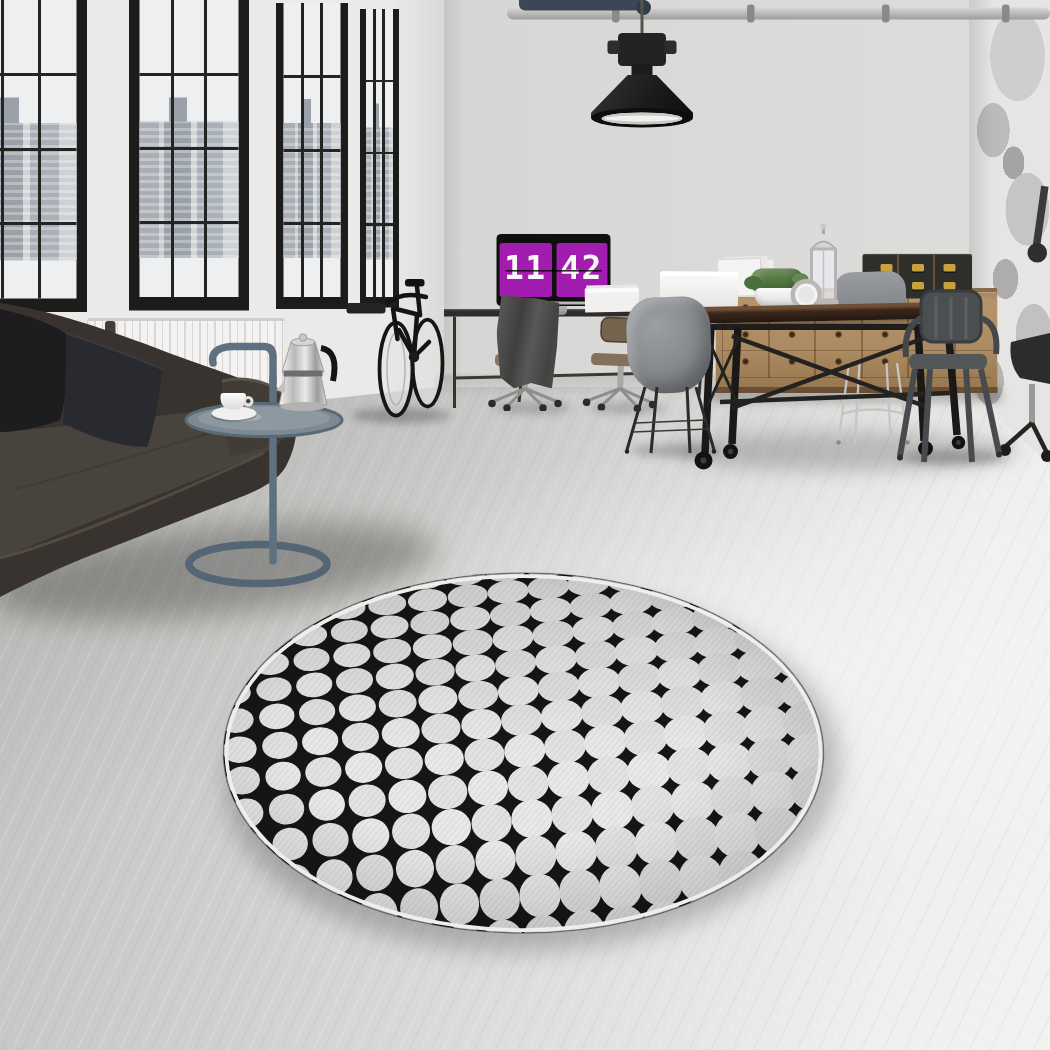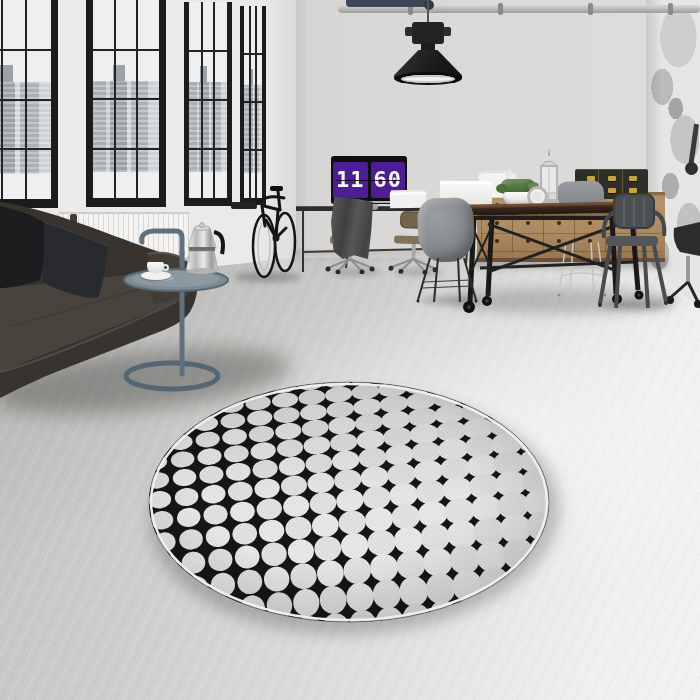--- a/index.html
+++ b/index.html
@@ -115,21 +115,21 @@
   .black-box::after{content:"";position:absolute;inset:0;
     background:linear-gradient(90deg,transparent calc(33% - 1px),rgba(200,162,60,.35) calc(33% - 1px) 33%,transparent 0),
                linear-gradient(90deg,transparent calc(66% - 1px),rgba(200,162,60,.35) calc(66% - 1px) 66%,transparent 0);}
   .clasp{position:static !important;width:8px;height:5px;background:#c8a23c;border-radius:1px;box-shadow:0 1px 0 rgba(0,0,0,.5);}
 
   
   .desk-top{left:296px;top:206px;width:216px;height:5px;z-index:13;background:#2e2d2b;box-shadow:inset 0 1px 0 rgba(255,255,255,.18);}
   .desk-frame{left:296px;top:206px;z-index:12;}
   .monitor{left:331px;top:156px;width:76px;height:48px;z-index:14;background:#0f0f0e;border-radius:3px;
     display:flex;align-items:center;justify-content:center;gap:3px;padding:3px;}
-  .digit-panel{position:static !important;background:#4c1d95;color:#f7f7f5;border-radius:2px;
+  .digit-panel{position:static !important;background:#a21caf;color:#f7f7f5;border-radius:2px;
     font:bold 22px "DejaVu Sans Mono",monospace;line-height:36px;padding:0 3px;letter-spacing:1px;position:relative;}
   .digit-panel span{position:relative;}
   .digit-split{left:6px;right:6px;top:50%;height:1px;background:rgba(0,0,0,.55);z-index:2;}
   .monitor-chin{left:3px;right:3px;bottom:1px;height:2px;background:#b9b8b6;border-radius:1px;}
   .monitor-stand{left:362px;top:203px;width:16px;height:7px;z-index:13;background:linear-gradient(#bdbcba,#8e8d8b);border-radius:0 0 3px 3px;}
   .cloth{left:331px;top:197px;width:42px;height:62px;z-index:14;border-radius:4px;
     background:linear-gradient(100deg,#5c5c5a 0%,#3f3f3d 35%,#585856 55%,#434341 80%,#4e4e4c 100%);
     clip-path:polygon(8% 0,62% 3%,100% 8%,96% 55%,88% 100%,55% 94%,28% 100%,6% 88%,0 40%);}
   .papers-a{left:390px;top:195px;width:36px;height:13px;z-index:14;background:#f1f0ee;transform:rotate(-1deg);
     box-shadow:0 -3px 0 #fafaf8,0 -6px 0 -1px #e8e7e5;}
@@ -290,21 +290,21 @@
       </g>
     <circle cx="6" cy="59" r="2.5" fill="#2b2b29"></circle>
       <circle cx="50" cy="59" r="2.5" fill="#2b2b29"></circle>
     <circle cx="16" cy="62" r="2.5" fill="#2b2b29"></circle>
       <circle cx="40" cy="62" r="2.5" fill="#2b2b29"></circle>
   </svg>
   <div class="desk-top"></div>
   <div class="monitor-stand"></div>
   <div class="monitor">
     <div class="digit-panel"><span>11</span><i class="digit-split"></i></div>
-    <div class="digit-panel"><span>60</span><i class="digit-split"></i></div>
+    <div class="digit-panel"><span>42</span><i class="digit-split"></i></div>
     <div class="monitor-chin"></div>
   </div>
   <div class="cloth"></div>
   <div class="papers-a"></div>
   <div class="papers-b"></div>
 
   <div class="bike-shadow"></div>
   <svg class="bike" width="80" height="104" viewBox="0 0 80 104">
     <rect x="3" y="22" width="26" height="7" rx="2" fill="#242422"></rect>
     <ellipse cx="57" cy="62" rx="10" ry="29" fill="rgba(228,228,226,.55)" stroke="#151513" stroke-width="2.5"></ellipse>

